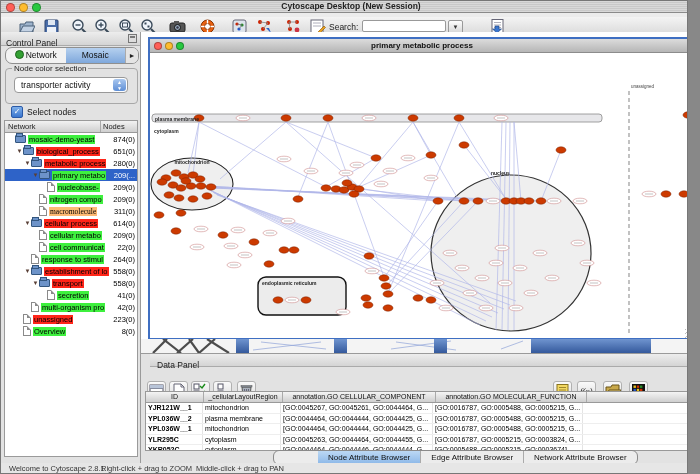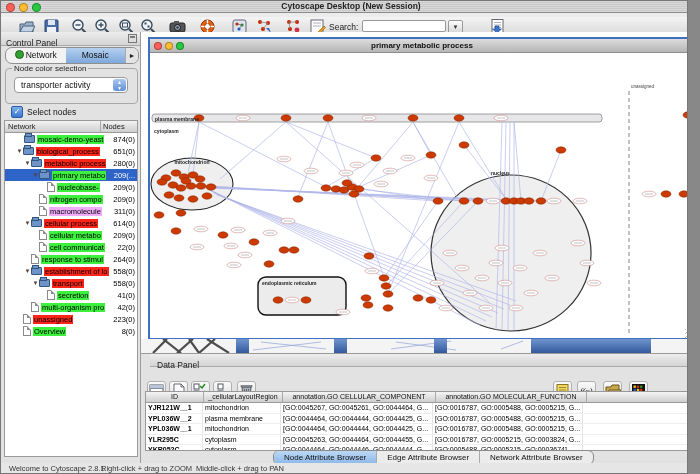--- a/index.html
+++ b/index.html
@@ -77,21 +77,21 @@
   .dtr{display:flex;height:9.6px;font-size:7px;color:#000;border-bottom:1px solid #eee;}
   .dtr div{border-right:1px solid #e4e4e4;line-height:9.6px;white-space:nowrap;overflow:hidden;padding-left:2px;box-sizing:border-box;}
   .dtr .id{font-weight:bold;}
   .c-id{width:57px;}.c-reg{width:78px;}.c-cc{width:152px;}.c-mf{width:150px;}.c-x{flex:1;border-right:none!important;}
   .vscroll{position:absolute;right:2px;top:37px;width:11px;height:60px;background:#f2f2f2;border:1px solid #aaa;box-sizing:border-box;}
   .vthumb{position:absolute;left:1px;top:1px;width:7px;height:16px;border-radius:4px;background:linear-gradient(90deg,#8fc1f0,#3f7fd0,#8fc1f0);}
   .varr{position:absolute;left:0;width:9px;height:8px;font-size:5px;text-align:center;line-height:8px;color:#333;background:#e4e4e4;border-top:1px solid #bbb;}
   .dp-tabs{position:absolute;left:132px;top:96px;display:flex;border:1px solid #8a8a8a;border-radius:6px;overflow:hidden;background:#ececec;}
   .dp-tab{font-size:8px;line-height:13px;padding:0 10px;color:#111;border-right:1px solid #aaa;}
   .dp-tab:last-child{border-right:none;}
-  .dp-tab.active{background:linear-gradient(#bcd8f4,#8cb8e8);}
+  .dp-tab.active{background:linear-gradient(#bcd8f4,#8cb8e8);margin-left:44px;}
   
   .statusbar{position:absolute;left:0;top:462px;width:700px;height:12px;background:#e6e6e6;}
   .statusbar span{position:absolute;top:1px;font-size:7.5px;color:#333;}
   .appgrip{position:absolute;right:1px;bottom:1px;width:9px;height:9px;background:repeating-linear-gradient(135deg,#aaa 0 1px,#e6e6e6 1px 3px);}
 </style>
 </head>
 <body>
 
 <div id="app">
 
@@ -238,21 +238,21 @@
     <div class="checkrow">
       <div class="checkbox">✓</div>
       <span>Select nodes</span>
     </div>
     <div class="treewrap">
       <div class="tree-head">
         <div class="c1">Network</div>
         <div class="c2">Nodes</div>
       </div>
       <div id="tree">
-          <div class="trow" style="padding-left: 12px;">
+          <div class="trow" style="padding-left: 3px;">
             <span class="exp"></span>
             <span class="fold"></span>
             <span class="lab" style="background: rgb(62, 240, 62);">mosaic-demo-yeast</span>
             <span class="cnt">874(0)</span>
           </div>
           <div class="trow" style="padding-left: 11px;">
             <span class="exp">▼</span>
             <span class="fold"></span>
             <span class="lab" style="background: rgb(255, 37, 25);">biological_process</span>
             <span class="cnt">651(0)</span>
@@ -277,21 +277,21 @@
           </div>
           <div class="trow" style="padding-left: 27px;">
             <span class="exp"></span>
             <span class="doc"></span>
             <span class="lab" style="background: rgb(62, 240, 62);">nitrogen compo</span>
             <span class="cnt">209(0)</span>
           </div>
           <div class="trow" style="padding-left: 27px;">
             <span class="exp"></span>
             <span class="doc"></span>
-            <span class="lab" style="background: #f0abfc;">macromolecule</span>
+            <span class="lab" style="background: #fdba74; font-family: Liberation Serif, serif;">macromolecule</span>
             <span class="cnt">311(0)</span>
           </div>
           <div class="trow" style="padding-left: 19px;">
             <span class="exp">▼</span>
             <span class="fold"></span>
             <span class="lab" style="background: rgb(255, 37, 25);">cellular process</span>
             <span class="cnt">614(0)</span>
           </div>
           <div class="trow" style="padding-left: 27px;">
             <span class="exp"></span>

